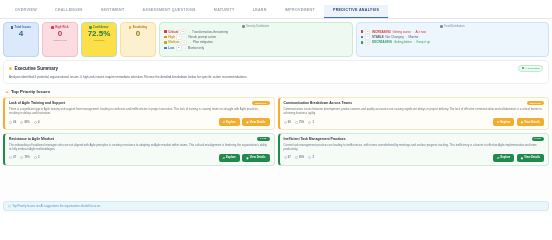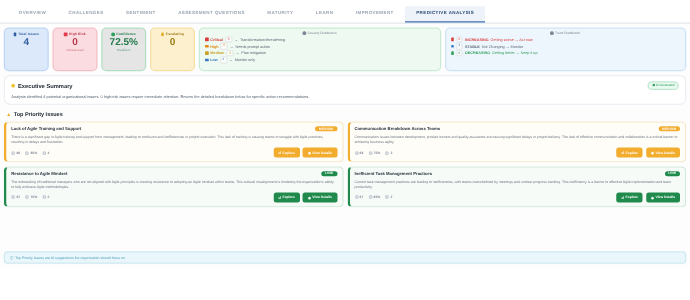--- a/index.html
+++ b/index.html
@@ -50,21 +50,21 @@
   .dot { width: 2.6px; height: 2.6px; border-radius: 50%; flex: none; }
   .sq { width: 2.6px; height: 2.6px; border-radius: .5px; flex: none; }
   .clabel { font-size: 2.7px; font-weight: 600; letter-spacing: .1px; }
   .cval { font-size: 8px; font-weight: 700; margin-top: 1px; line-height: 1; }
   .csub { font-size: 2.4px; margin-top: 1px; opacity: .75; }
 
   .c-blue   { background: #dce9fa; border-color: #bcd6f4; }
   .c-blue .clabel, .c-blue .cval, .c-blue .csub { color: #2f5f9e; }
   .c-pink   { background: #fbdde1; border-color: #f4bfc6; }
   .c-pink .clabel, .c-pink .cval, .c-pink .csub { color: #b93a4c; }
-  .c-green  { background: #e5e5e5; border-color: #b2e0c4; }
+  .c-green  { background: #fde047; border-color: #b2e0c4; }
   .c-green .clabel, .c-green .cval, .c-green .csub { color: #237a4b; }
   .c-yellow { background: #fcf0cf; border-color: #f5e0a4; }
   .c-yellow .clabel, .c-yellow .cval, .c-yellow .csub { color: #9a7a16; }
 
   
   .legend {
     flex: 1; border-radius: 4px; border: 1px solid;
     padding: 2px 4px; position: relative;
   }
   .legend.sev { background: #eefaf1; border-color: #c8ebd4; }

